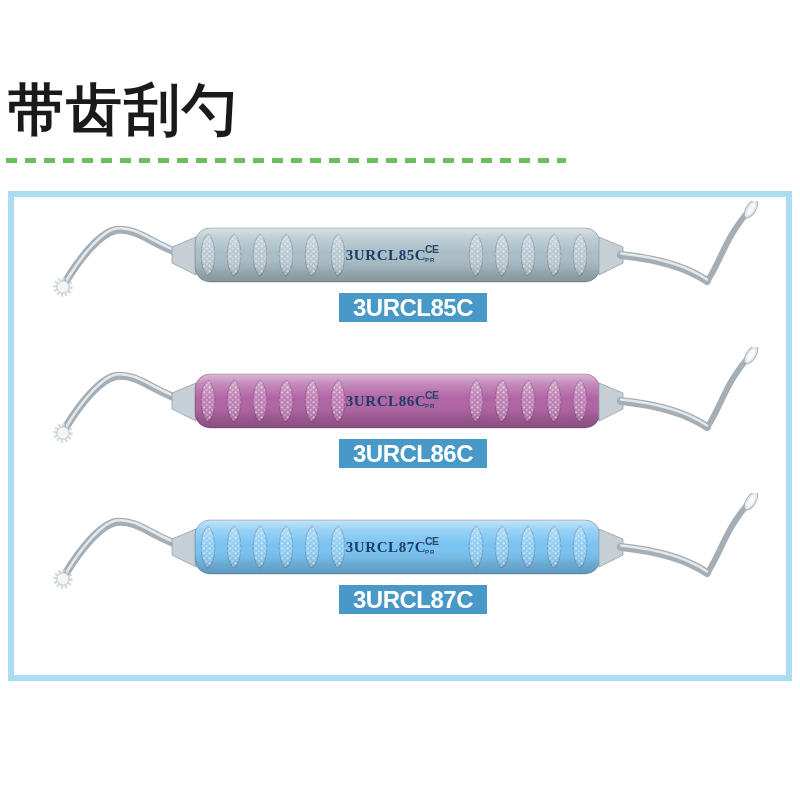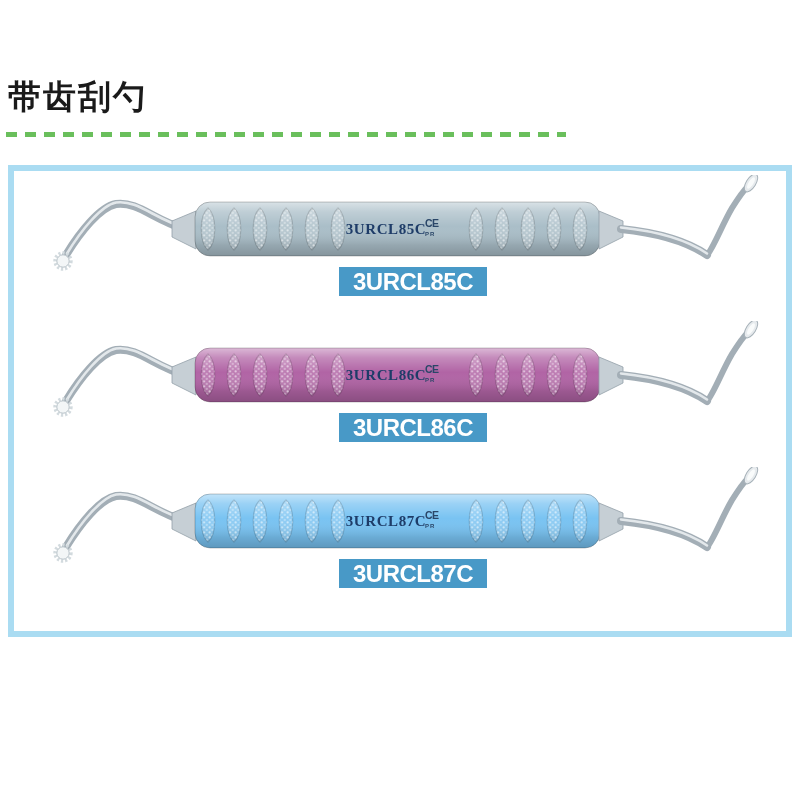--- a/index.html
+++ b/index.html
@@ -1,35 +1,35 @@
 <!DOCTYPE html>
 <html><head>
 <meta charset="utf-8">
 <style>
   html,body{margin:0;padding:0;background:#ffffff;}
   body{width:800px;height:800px;font-family:"Liberation Sans",sans-serif;overflow:hidden;}
 
   .page-title{
     margin:78px 0 0 8px;
-    font-size:33px;
+    font-size:56px;
     font-weight:600;
     color:#1a1a1a;
     letter-spacing:2px;
     line-height:1.15;
   }
   .divider-dashes{
     margin:16px 0 0 6px;
     width:560px;height:5px;
     background:repeating-linear-gradient(90deg,#6abf5c 0 11px,transparent 11px 19px);
   }
   .product-panel{
     margin:28px 8px 0 8px;
     border:6px solid #aadcf2;
     background:#ffffff;
-    padding:4px 0 43px 0;
+    padding:4px 0 61px 0;
   }
   .row{text-align:center;}
   .row + .row{margin-top:25px;}
   .tool{display:block;margin:0 auto;}
 
   .shaft-base{fill:none;stroke:#a3aeb6;stroke-width:8;stroke-linecap:round;stroke-linejoin:round;}
   .shaft-base.thin{stroke-width:6;}
   .shaft-hi{fill:none;stroke:#e7ebee;stroke-width:2.6;stroke-linecap:round;opacity:.95;}
   .cone{fill:#c6cfd5;stroke:#93a0a8;stroke-width:.8;}
   .handle-outline{stroke:rgba(0,0,0,.22);stroke-width:1;}

